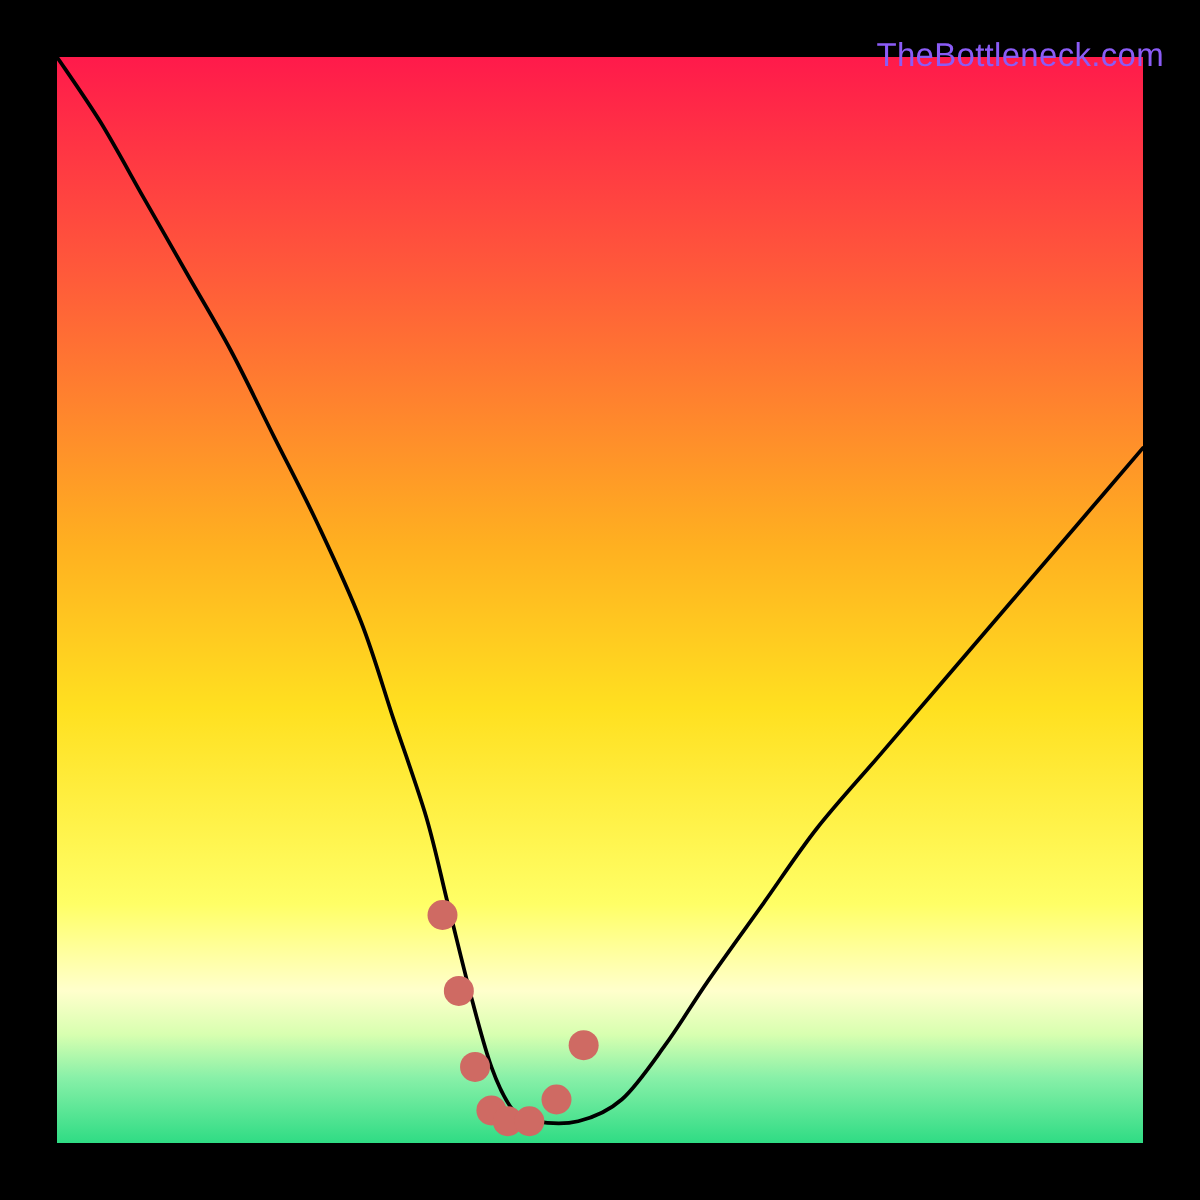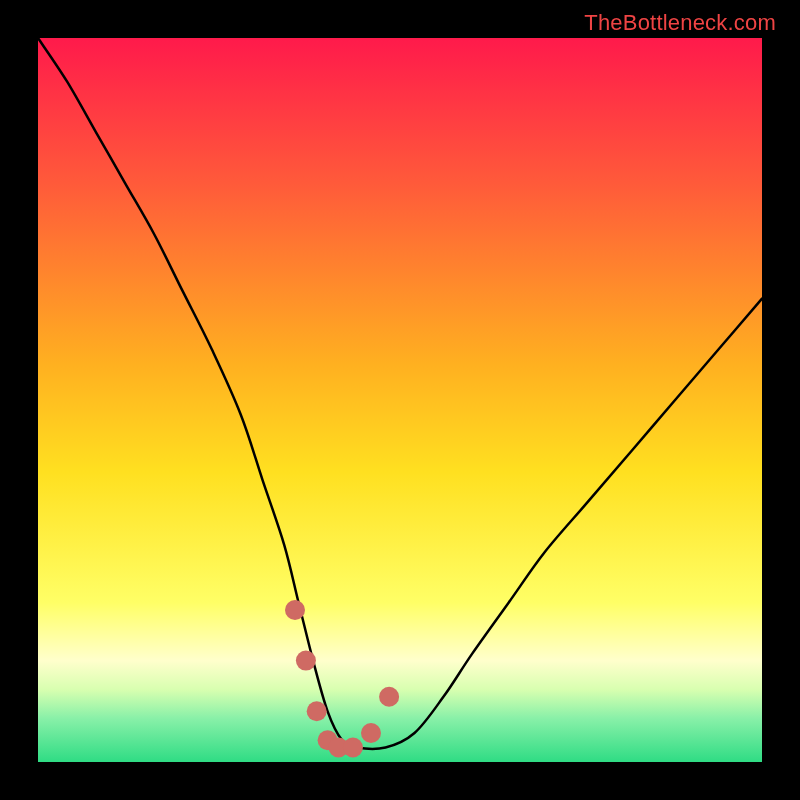--- a/index.html
+++ b/index.html
@@ -22,23 +22,23 @@
   .plot-area {
     position: absolute;
     left: 38px;
     top: 38px;
     width: 724px;
     height: 724px;
     
   }
   .watermark {
     position: absolute;
-    top: 10px;
+    top: 24px;
     right: 24px;
-    color: #ef4444;
+    color: #8b5cf6;
     font-size: 22px;
     font-weight: 500;
     letter-spacing: 0.2px;
     user-select: none;
   }
   svg.curves {
     position: absolute;
     left: 38px;
     top: 38px;
     width: 724px;

